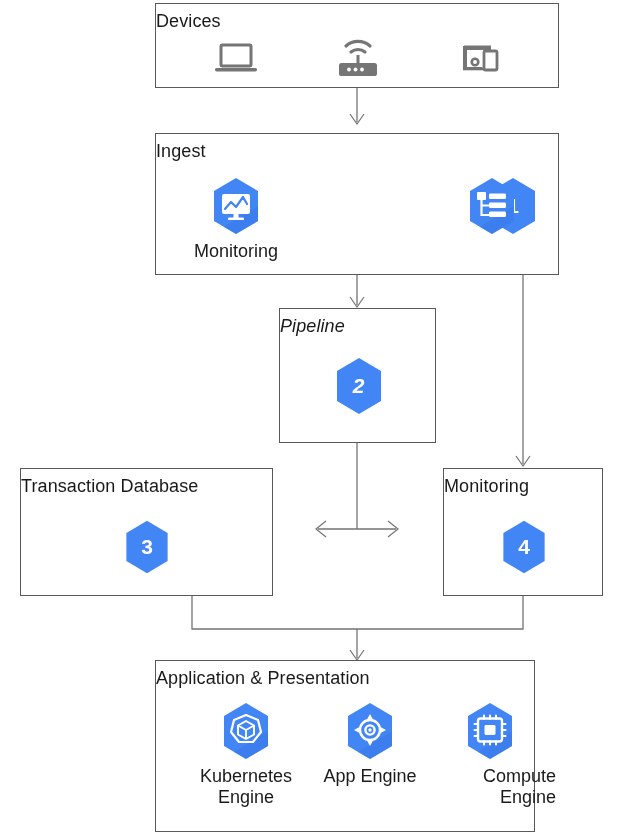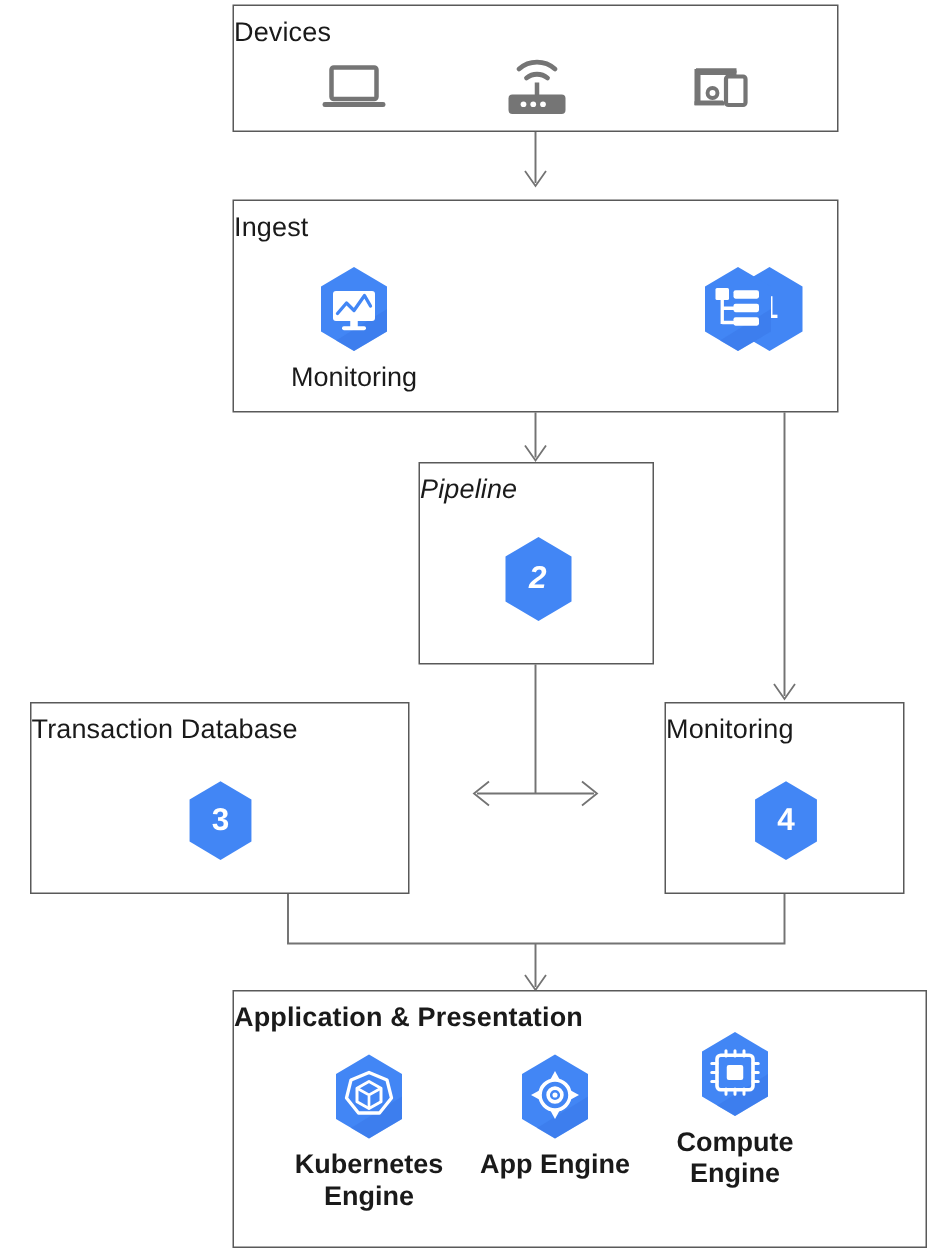--- a/index.html
+++ b/index.html
@@ -159,21 +159,21 @@
     <div class="cell" style="left:40px;top:48px;width:80px;">
       <span class="hexbadge">
         <svg class="hexwrap" width="60" height="60" viewBox="0 0 64 64">
           <polygon points="32,4 54,17 54,47 32,60 10,47 10,17" fill="#4286f5"></polygon>
         </svg>
         <span class="num">4</span>
       </span>
     </div>
   </div>
 
-  <div class="box" style="left:155px;top:660px;width:463px;height:172px;font-weight:bold;">
+  <div class="box" style="left:155px;top:660px;width:380px;height:172px;">
     <div class="box-title">Application &amp; Presentation</div>
 
     <div class="cell" style="left:24px;top:38px;width:132px;">
       <svg class="hexwrap" width="64" height="64" viewBox="0 0 64 64">
         <polygon points="32,4 54,17 54,47 32,60 10,47 10,17" fill="#4286f5"></polygon>
         <polygon points="54,32 54,47 32,60 20,53" fill="#3b78e7" opacity=".55"></polygon>
         <polygon points="32,16 44,21 47,33 39,43 25,43 17,33 20,21" fill="none" stroke="#ffffff" stroke-width="2.2" stroke-linejoin="round"></polygon>
         <polygon points="32,22 40,26.5 40,35.5 32,40 24,35.5 24,26.5" fill="none" stroke="#ffffff" stroke-width="2" stroke-linejoin="round"></polygon>
         <path d="M24 26.5 L32 31 L40 26.5 M32 31 V40" stroke="#ffffff" stroke-width="1.8" fill="none"></path>
       </svg>
@@ -189,21 +189,21 @@
         <circle cx="32" cy="31" r="4.6" fill="none" stroke="#ffffff" stroke-width="2.4"></circle>
         <circle cx="32" cy="31" r="1.7" fill="#ffffff"></circle>
         <polygon points="32,15 35,20.5 29,20.5" fill="#ffffff"></polygon>
         <polygon points="32,47 35,41.5 29,41.5" fill="#ffffff"></polygon>
         <polygon points="16,31 21.5,28 21.5,34" fill="#ffffff"></polygon>
         <polygon points="48,31 42.5,28 42.5,34" fill="#ffffff"></polygon>
       </svg>
       <div class="cap">App Engine</div>
     </div>
 
-    <div class="cell" style="left:268px;top:23px;width:132px;">
+    <div class="cell" style="left:268px;top:38px;width:132px;text-align:right;">
       <svg class="hexwrap" width="64" height="64" viewBox="0 0 64 64">
         <polygon points="32,4 54,17 54,47 32,60 10,47 10,17" fill="#4286f5"></polygon>
         <polygon points="54,32 54,47 32,60 20,53" fill="#3b78e7" opacity=".55"></polygon>
         <g stroke="#ffffff" stroke-width="2" stroke-linecap="round">
           <path d="M26 16.5 V20 M32 16.5 V20 M38 16.5 V20"></path>
           <path d="M26 42 V45.5 M32 42 V45.5 M38 42 V45.5"></path>
           <path d="M16.5 25 H20 M16.5 31 H20 M16.5 37 H20"></path>
           <path d="M44 25 H47.5 M44 31 H47.5 M44 37 H47.5"></path>
         </g>
         <rect x="20" y="19.5" width="24" height="23" rx="2.5" fill="none" stroke="#ffffff" stroke-width="2.4"></rect>

